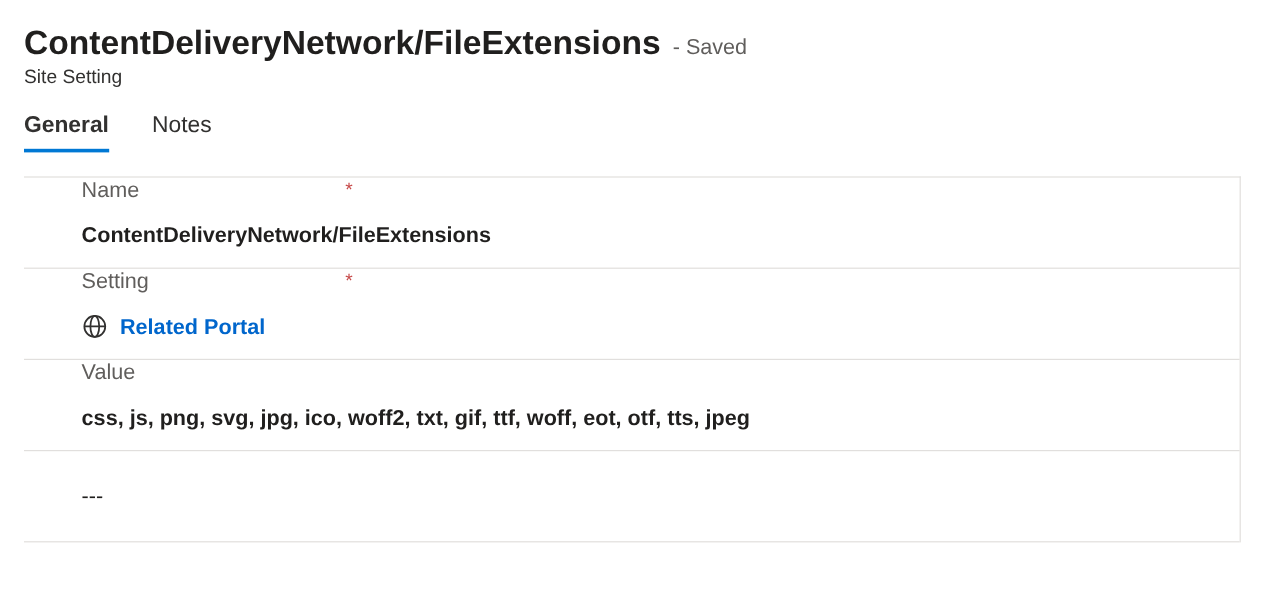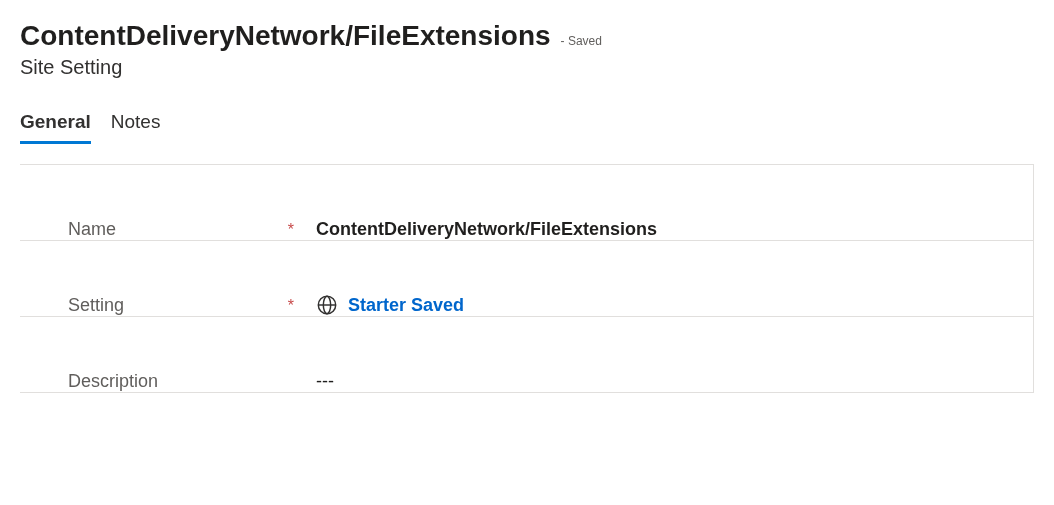--- a/index.html
+++ b/index.html
@@ -19,32 +19,32 @@
       align-items: baseline;
       gap: 10px;
       margin-bottom: 4px;
     }
     .page-title {
       font-size: 28px;
       font-weight: 600;
       color: #201f1e;
     }
     .status-badge {
-      font-size: 12px;
+      font-size: 18px;
       color: #605e5c;
       font-weight: 400;
     }
     .subtitle {
-      font-size: 20px;
+      font-size: 16px;
       color: #323130;
-      margin-bottom: 32px;
+      margin-bottom: 20px;
     }
     .tabs {
       display: flex;
-      gap: 20px;
+      gap: 36px;
       margin-bottom: 0;
     }
     .tab {
       font-size: 19px;
       color: #323130;
       padding-bottom: 8px;
       cursor: pointer;
       border-bottom: 3px solid transparent;
       font-weight: 400;
     }
@@ -53,24 +53,25 @@
       border-bottom-color: #0078d4;
     }
     .form-container {
       border: 1px solid #e1dfdd;
       border-bottom: none;
       border-left: none;
       margin-top: 20px;
     }
     .form-row {
       display: flex;
-      align-items: flex-end;
+      align-items: flex-start;
       min-height: 76px;
       border-bottom: 1px solid #e1dfdd;
       padding: 0 0 0 48px;
+      flex-direction: column;
     }
     .form-label-cell {
       width: 248px;
       display: flex;
       align-items: center;
       justify-content: space-between;
       padding-right: 22px;
     }
     .form-label {
       font-size: 18px;
@@ -136,26 +137,29 @@
       <span class="required-asterisk">*</span>
     </div>
     <div class="form-value-cell">
       <span class="globe-icon">
         <svg viewBox="0 0 24 24" width="22" height="22" fill="none" stroke="#323130" stroke-width="1.6">
           <circle cx="12" cy="12" r="9.5"></circle>
           <ellipse cx="12" cy="12" rx="4" ry="9.5"></ellipse>
           <line x1="2.5" y1="12" x2="21.5" y2="12"></line>
         </svg>
       </span>
-      <span class="lookup-link">Starter Saved</span>
+      <span class="lookup-link">Related Portal</span>
     </div>
   </div>
 
+  <div class="form-row">
+    <div class="form-label-cell">
+      <span class="form-label">Value</span>
+      <span></span>
+    </div>
+    <div class="form-value-cell">css, js, png, svg, jpg, ico, woff2, txt, gif, ttf, woff, eot, otf, tts, jpeg</div>
+  </div>
 
   <div class="form-row">
-    <div class="form-label-cell">
-      <span class="form-label">Description</span>
-      <span></span>
-    </div>
     <div class="form-value-cell normal">---</div>
   </div>
 
 </div>
 
 </body></html>

